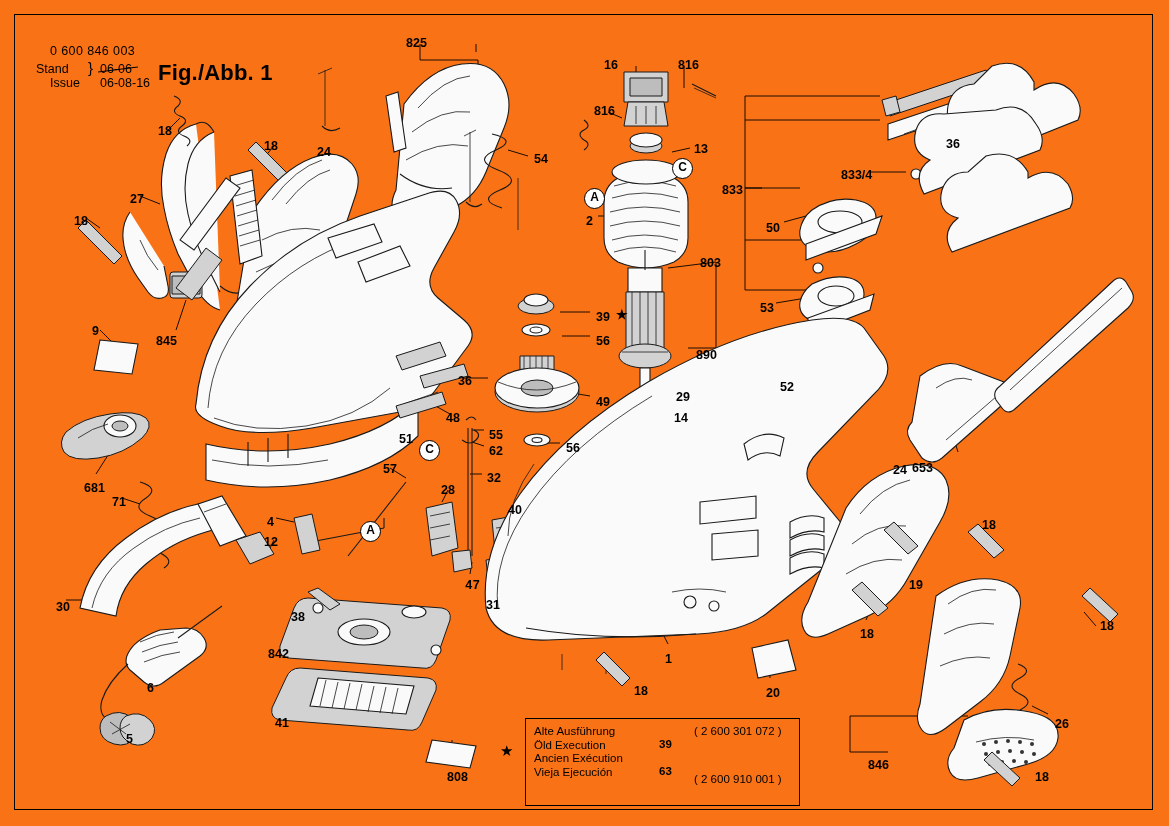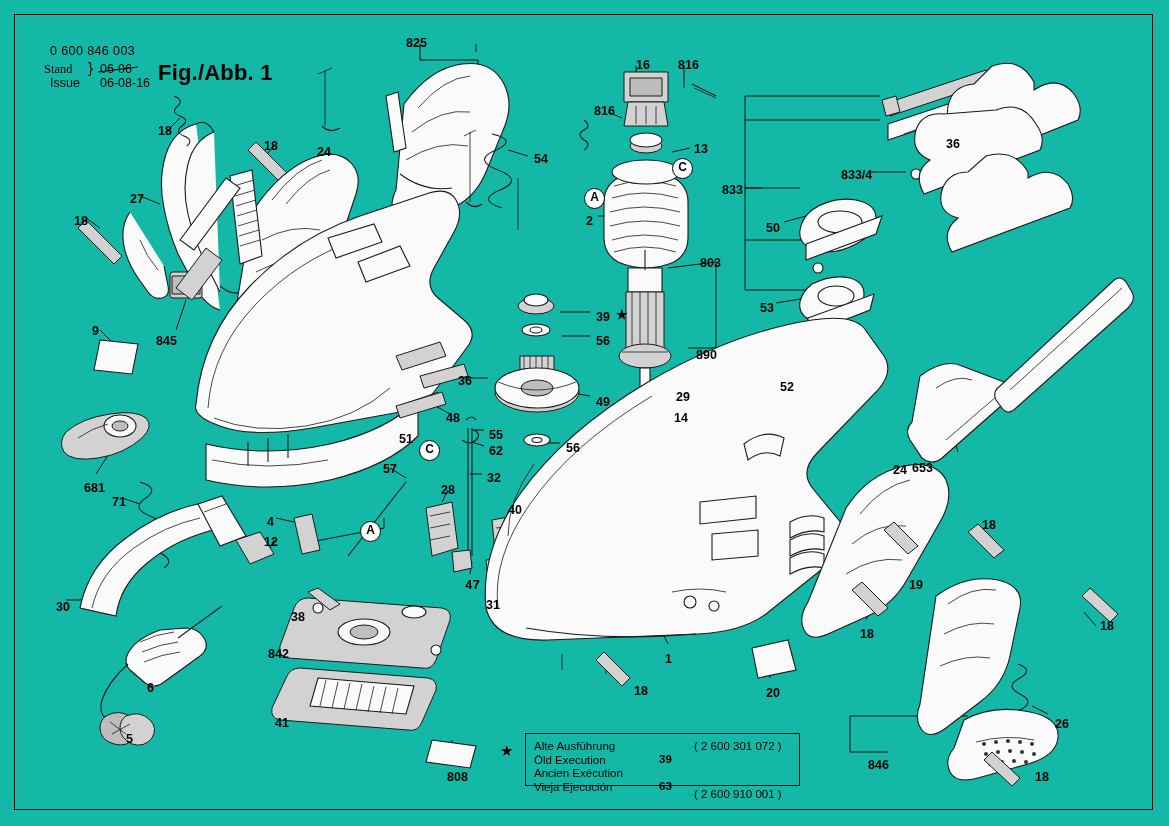--- a/index.html
+++ b/index.html
@@ -4,41 +4,41 @@
 <style>
   html, body {
     margin: 0;
     padding: 0;
     background: #ffffff;
   }
   #page {
     position: relative;
     width: 1169px;
     height: 826px;
-    background: #14b8a6;
+    background: #f97316;
     font-family: "Liberation Sans", sans-serif;
     overflow: hidden;
   }
   #frame {
     position: absolute;
     left: 14px;
     top: 14px;
     width: 1139px;
     height: 796px;
     border: 1px solid #000;
     box-sizing: border-box;
   }
   .hdr {
     position: absolute;
     font-size: 12.5px;
     color: #000;
     white-space: pre;
   }
   #hdr-partno { left: 50px; top: 44px; letter-spacing: 0.4px; }
-  #hdr-stand  { left: 44px; top: 62px; font-family: Liberation Serif, serif; }
+  #hdr-stand  { left: 36px; top: 62px; }
   #hdr-issue  { left: 50px; top: 76px; }
   #hdr-date1  { left: 100px; top: 62px; }
   #hdr-date2  { left: 100px; top: 76px; }
   #brace {
     position: absolute;
     left: 88px; top: 60px;
     font-size: 15px;
     line-height: 15px;
   }
   #strike {
@@ -65,22 +65,22 @@
   .note {
     position: absolute;
     font-size: 11.5px;
     line-height: 13.5px;
     color: #000;
     white-space: pre;
   }
   #notes { left: 198px; top: 735px; }
   #legend {
     position: absolute;
-    left: 525px; top: 733px;
-    width: 275px; height: 53px;
+    left: 525px; top: 718px;
+    width: 275px; height: 88px;
     border: 1px solid #000;
     box-sizing: border-box;
   }
   #legend .ltext {
     position: absolute;
     left: 8px; top: 6px;
     font-size: 11.5px;
     line-height: 13.5px;
     white-space: pre;
   }
@@ -452,21 +452,21 @@
     </g>
   </svg>
 
   <div class="circ" style="left:584px; top:188px;">A</div>
   <div class="circ" style="left:672px; top:158px;">C</div>
   <div class="circ" style="left:419px; top:440px;">C</div>
   <div class="circ" style="left:360px; top:521px;">A</div>
 
   <div id="labels">
       <div class="lbl" style="left: 406px; top: 36px;">825</div>
-      <div class="lbl" style="left: 636px; top: 58px;">16</div>
+      <div class="lbl" style="left: 604px; top: 58px;">16</div>
       <div class="lbl" style="left: 678px; top: 58px;">816</div>
       <div class="lbl" style="left: 594px; top: 104px;">816</div>
       <div class="lbl" style="left: 694px; top: 142px;">13</div>
       <div class="lbl" style="left: 946px; top: 137px;">36</div>
       <div class="lbl" style="left: 841px; top: 168px;">833/4</div>
       <div class="lbl" style="left: 722px; top: 183px;">833</div>
       <div class="lbl" style="left: 586px; top: 214px;">2</div>
       <div class="lbl" style="left: 766px; top: 221px;">50</div>
       <div class="lbl" style="left: 760px; top: 301px;">53</div>
       <div class="lbl" style="left: 700px; top: 256px;">803</div>

